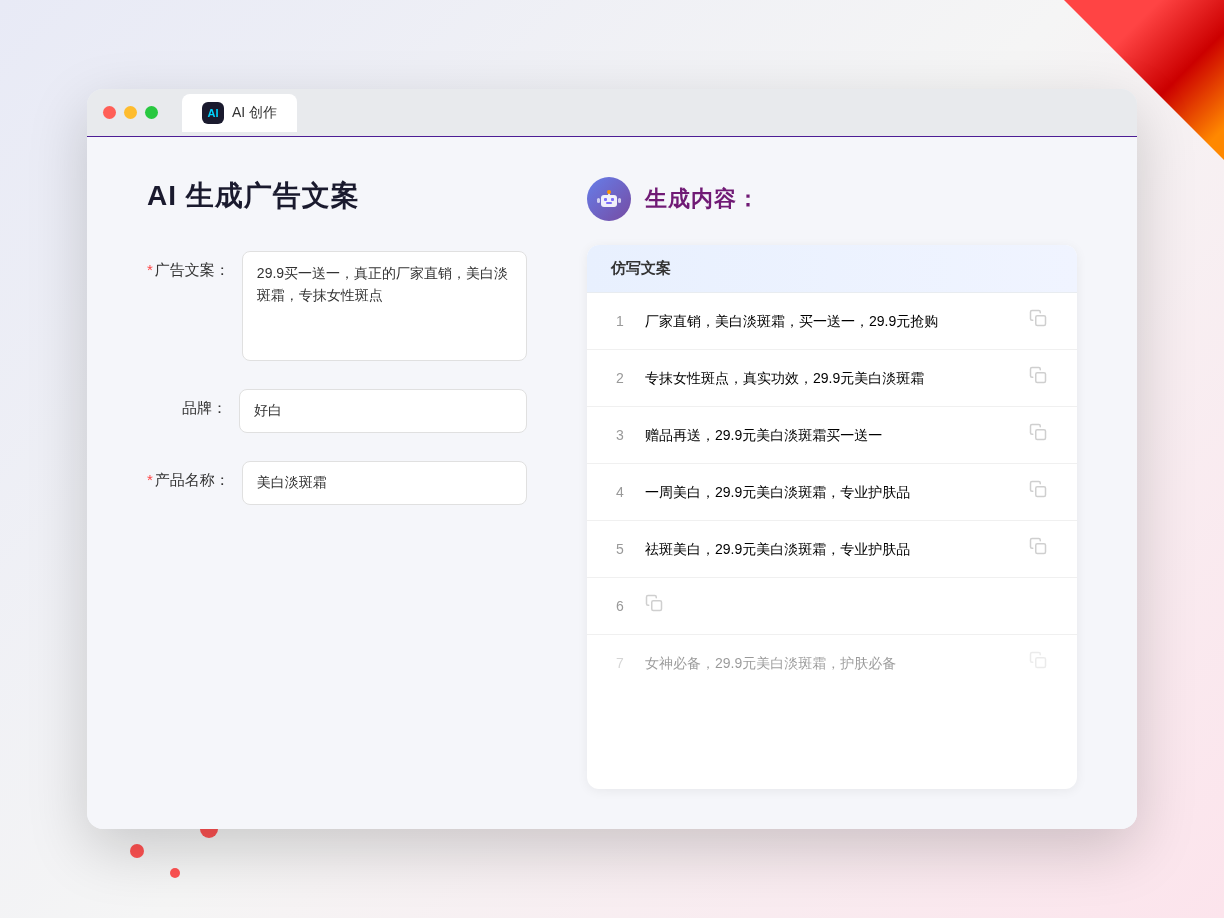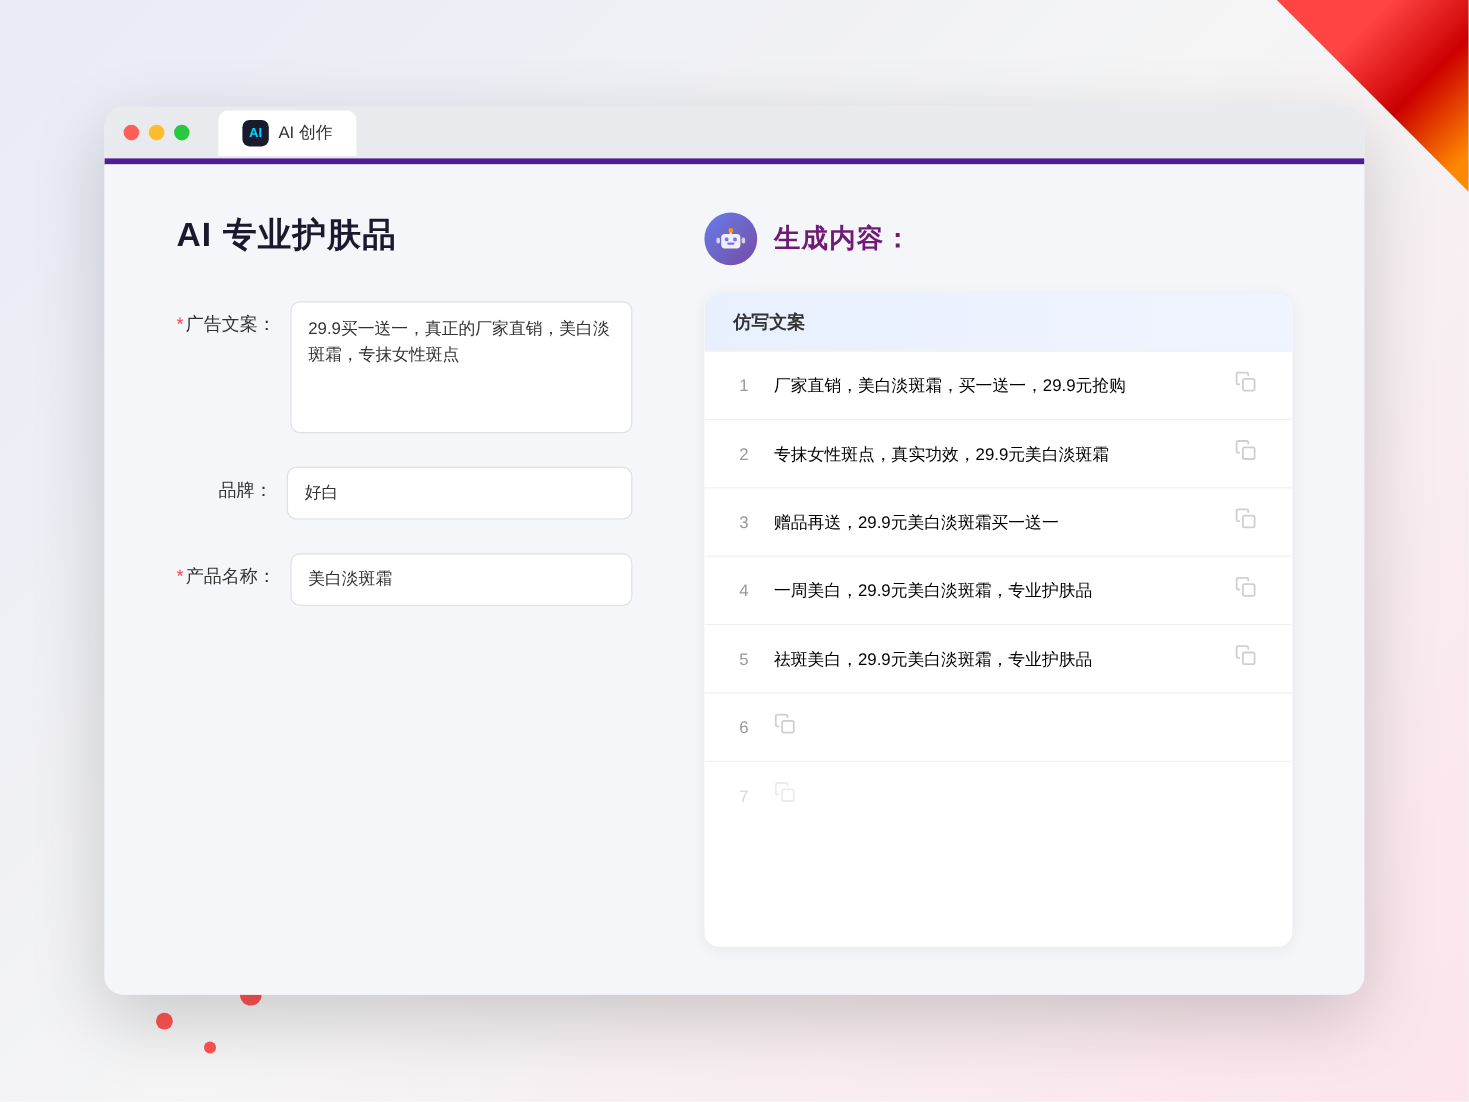--- a/index.html
+++ b/index.html
@@ -37,21 +37,21 @@
       position: relative;
     }
 
     
     .browser-titlebar {
       background: #e8eaed;
       height: 48px;
       display: flex;
       align-items: center;
       padding: 0 16px;
-      border-bottom: 5px solid #4c1d95;
+      border-bottom: 1px solid #4c1d95;
       flex-shrink: 0;
     }
 
     .window-buttons {
       display: flex;
       gap: 8px;
       align-items: center;
     }
 
     .win-btn {
@@ -290,21 +290,21 @@
           <span>AI</span>
         </div>
         <span>AI 创作</span>
       </div>
     </div>
   </div>
 
   <div class="browser-content">
 
     <div class="left-panel">
-      <h1 class="page-title">AI 专业护肤品</h1>
+      <h1 class="page-title">AI 生成广告文案</h1>
 
       <div class="form-group">
         <label class="form-label">
           <span class="required-star">*</span><span>广告文案：</span>
         </label>
         <textarea class="form-input" style="">29.9买一送一，真正的厂家直销，美白淡斑霜，专抹女性斑点</textarea>
       </div>
 
       <div class="form-group">
         <label class="form-label">品牌：</label>
@@ -384,20 +384,21 @@
             </div>
             <div class="result-item">
               <span class="result-num">6</span>
               <span class="copy-icon"><svg viewBox="0 0 24 24" fill="none" stroke="#888" stroke-width="2" stroke-linecap="round" stroke-linejoin="round">
     <rect x="9" y="9" width="13" height="13" rx="2" ry="2"></rect>
     <path d="M5 15H4a2 2 0 0 1-2-2V4a2 2 0 0 1 2-2h9a2 2 0 0 1 2 2v1"></path>
   </svg></span>
             </div>
             <div class="result-item dimmed">
               <span class="result-num">7</span>
+              <span class="result-text">女神必备，29.9元美白淡斑霜，护肤必备</span>
               <span class="copy-icon"><svg viewBox="0 0 24 24" fill="none" stroke="#888" stroke-width="2" stroke-linecap="round" stroke-linejoin="round">
     <rect x="9" y="9" width="13" height="13" rx="2" ry="2"></rect>
     <path d="M5 15H4a2 2 0 0 1-2-2V4a2 2 0 0 1 2-2h9a2 2 0 0 1 2 2v1"></path>
   </svg></span>
             </div>
           </div>
       </div>
     </div>
 
   </div>

